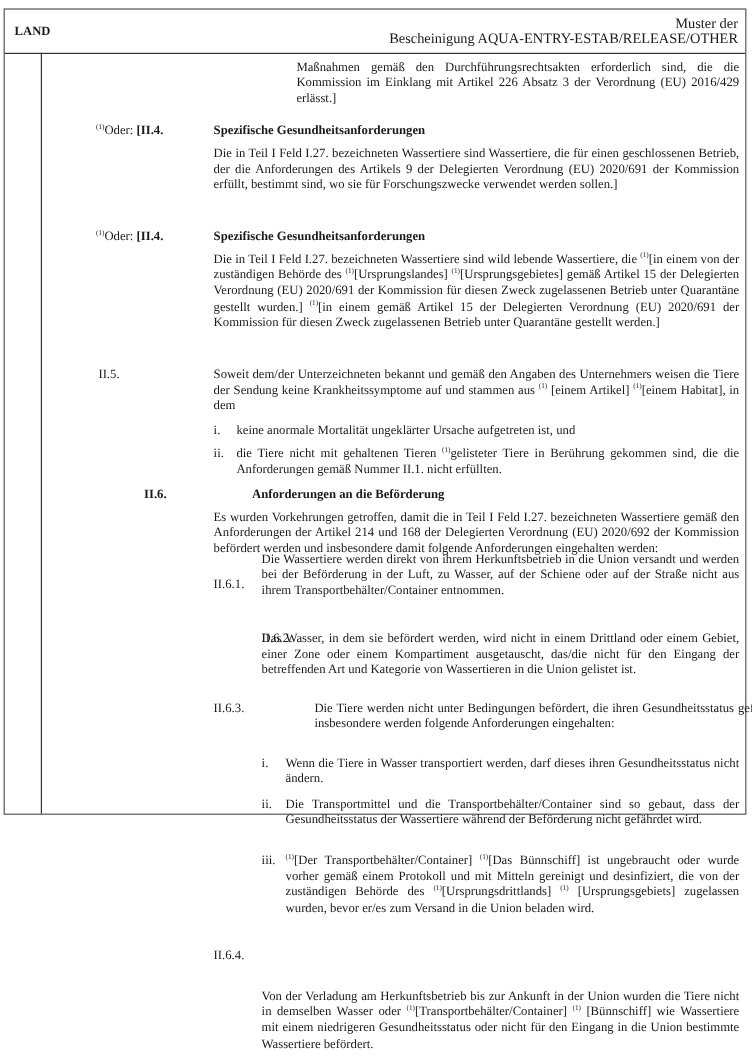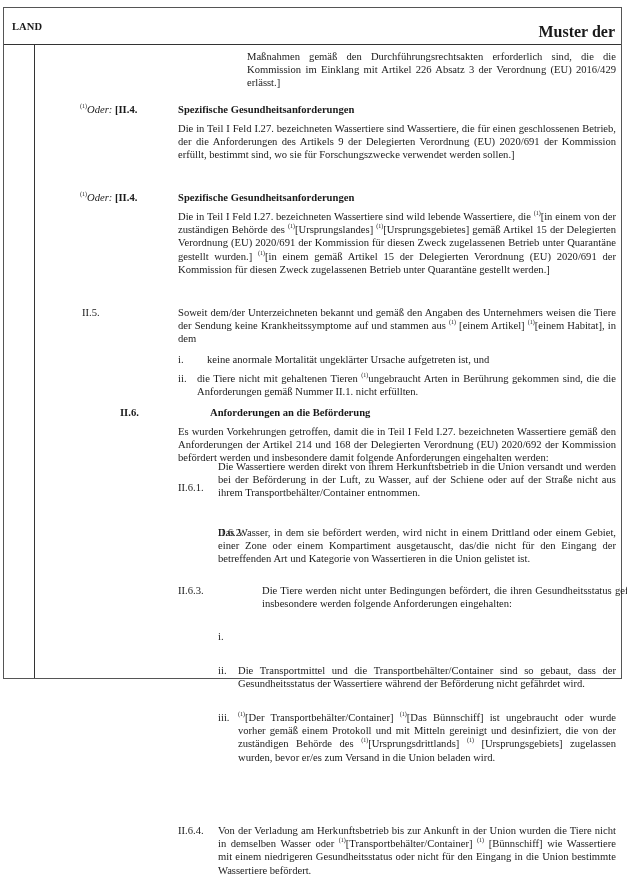--- a/index.html
+++ b/index.html
@@ -14,88 +14,90 @@
   }
   .header {
     position: absolute; left: 0; top: 0; right: 0; height: 36px;
     border-bottom: 1px solid #333;
   }
   .land {
     position: absolute; left: 8px; top: 13px;
     font-weight: bold; font-size: 10.5px; letter-spacing: 0.1px;
   }
   .muster {
-    position: absolute; right: 6px; top: 17px; text-align: right;
-    font-weight: bold; font-size: 16px; line-height: 13px;
+    position: absolute; right: 6px; top: 5px; text-align: right;
+    font-weight: normal; font-size: 12px; line-height: 13px;
   }
   .leftcol {
     position: absolute; left: 30px; top: 36px; bottom: 0;
     border-left: 1px solid #333;
   }
   .content {
     position: absolute; left: 0; top: 36px; right: 0; bottom: 0;
     font-size: 10.6px; line-height: 13.2px;
   }
   .blk { position: absolute; font-family: Liberation Serif, serif; }
   .just { text-align: justify; }
   .num { position: absolute; font-size: 10.6px; }
   .bold { font-weight: bold; }
   .sup { font-size: 6px; vertical-align: super; line-height: 0; }
-  .it { font-style: italic; }
+  .it { }
   .lbl { position: absolute; }
 </style>
 </head>
 <body>
 
 <div class="frame">
   <div class="header">
     <div class="land">LAND</div>
     <div class="muster">
       <div>Muster der</div>
+      <div>Bescheinigung AQUA-ENTRY-ESTAB/RELEASE/OTHER</div>
     </div>
   </div>
   <div class="leftcol"></div>
 
   <div class="content">
 
     <div class="blk just" style="left:243px; top:6px; width:369px;">Maßnahmen gemäß den Durchführungsrechtsakten erforderlich sind, die die Kommission im Einklang mit Artikel 226 Absatz 3 der Verordnung (EU) 2016/429 erlässt.]</div>
 
     <div class="num" style="left:76px; top:59px;"><span class="sup">(1)</span><span class="it">Oder:</span> <span class="bold">[II.4.</span></div>
     <div class="blk bold" style="left:174px; top:59px; width:440px;">Spezifische Gesundheitsanforderungen</div>
     <div class="blk just" style="left:174px; top:78px; width:438px;">Die in Teil I Feld I.27. bezeichneten Wassertiere sind Wassertiere, die für einen geschlossenen Betrieb, der die Anforderungen des Artikels 9 der Delegierten Verordnung (EU) 2020/691 der Kommission erfüllt, bestimmt sind, wo sie für Forschungszwecke verwendet werden sollen.]</div>
 
     <div class="num" style="left:76px; top:147px;"><span class="sup">(1)</span><span class="it">Oder:</span> <span class="bold">[II.4.</span></div>
     <div class="blk bold" style="left:174px; top:147px; width:440px;">Spezifische Gesundheitsanforderungen</div>
     <div class="blk just" style="left:174px; top:166px; width:438px;"><span>Die in Teil I Feld I.27. bezeichneten Wassertiere sind wild lebende Wassertiere, die </span><span class="sup">(1)</span><span>[in einem von der zuständigen Behörde des </span><span class="sup">(1)</span><span>[Ursprungslandes] </span><span class="sup">(1)</span><span>[Ursprungsgebietes] gemäß Artikel 15 der Delegierten Verordnung (EU) 2020/691 der Kommission für diesen Zweck zugelassenen Betrieb unter Quarantäne gestellt wurden.] </span><span class="sup">(1)</span><span>[in einem gemäß Artikel 15 der Delegierten Verordnung (EU) 2020/691 der Kommission für diesen Zweck zugelassenen Betrieb unter Quarantäne gestellt werden.]</span></div>
 
     <div class="num" style="left:78px; top:262px;">II.5.</div>
     <div class="blk just" style="left:174px; top:262px; width:438px;"><span>Soweit dem/der Unterzeichneten bekannt und gemäß den Angaben des Unternehmers weisen die Tiere der Sendung keine Krankheitssymptome auf und stammen aus </span><span class="sup">(1)</span><span> [einem Artikel] </span><span class="sup">(1)</span><span>[einem Habitat], in dem</span></div>
     <div class="lbl" style="left:174px; top:309px;">i.</div>
-    <div class="blk just" style="left:193px; top:309px; width:419px;margin-left:10px;">keine anormale Mortalität ungeklärter Ursache aufgetreten ist, und</div>
+    <div class="blk just" style="left:193px; top:309px; width:419px;">keine anormale Mortalität ungeklärter Ursache aufgetreten ist, und</div>
     <div class="lbl" style="left:174px; top:328px;">ii.</div>
-    <div class="blk just" style="left:193px; top:328px; width:419px;"><span>die Tiere nicht mit gehaltenen Tieren </span><span class="sup">(1)</span><span>ungebraucht Arten in Berührung gekommen sind, die die Anforderungen gemäß Nummer II.1. nicht erfüllten.</span></div>
+    <div class="blk just" style="left:193px; top:328px; width:419px;"><span>die Tiere nicht mit gehaltenen Tieren </span><span class="sup">(1)</span><span>gelisteter Tiere in Berührung gekommen sind, die die Anforderungen gemäß Nummer II.1. nicht erfüllten.</span></div>
 
     <div class="num bold" style="left:78px; top:362px;margin-left:38px;">II.6.</div>
     <div class="blk bold" style="left:174px; top:362px; width:440px;margin-left:32px;">Anforderungen an die Beförderung</div>
     <div class="blk just" style="left:174px; top:381px; width:438px;">Es wurden Vorkehrungen getroffen, damit die in Teil I Feld I.27. bezeichneten Wassertiere gemäß den Anforderungen der Artikel 214 und 168 der Delegierten Verordnung (EU) 2020/692 der Kommission befördert werden und insbesondere damit folgende Anforderungen eingehalten werden:</div>
 
     <div class="lbl" style="left:174px; top:437px;">II.6.1.</div>
     <div class="blk just" style="left:214px; top:416px; width:398px;">Die Wassertiere werden direkt von ihrem Herkunftsbetrieb in die Union versandt und werden bei der Beförderung in der Luft, zu Wasser, auf der Schiene oder auf der Straße nicht aus ihrem Transportbehälter/Container entnommen.</div>
 
     <div class="lbl" style="left:174px; top:482px;margin-left:40px;">II.6.2.</div>
     <div class="blk just" style="left:214px; top:482px; width:398px;">Das Wasser, in dem sie befördert werden, wird nicht in einem Drittland oder einem Gebiet, einer Zone oder einem Kompartiment ausgetauscht, das/die nicht für den Eingang der betreffenden Art und Kategorie von Wassertieren in die Union gelistet ist.</div>
 
     <div class="lbl" style="left:174px; top:540px;">II.6.3.</div>
     <div class="blk just" style="left:214px; top:540px; width:398px;margin-left:44px;">Die Tiere werden nicht unter Bedingungen befördert, die ihren Gesundheitsstatus gefährden, insbesondere werden folgende Anforderungen eingehalten:</div>
 
     <div class="lbl" style="left:214px; top:586px;">i.</div>
+    <div class="blk just" style="left:234px; top:586px; width:378px;">Wenn die Tiere in Wasser transportiert werden, darf dieses ihren Gesundheitsstatus nicht ändern.</div>
 
     <div class="lbl" style="left:214px; top:620px;">ii.</div>
     <div class="blk just" style="left:234px; top:620px; width:378px;">Die Transportmittel und die Transportbehälter/Container sind so gebaut, dass der Gesundheitsstatus der Wassertiere während der Beförderung nicht gefährdet wird.</div>
 
     <div class="lbl" style="left:214px; top:667px;text-align:right;">iii.</div>
     <div class="blk just" style="left:234px; top:667px; width:378px;"><span class="sup">(1)</span><span>[Der Transportbehälter/Container] </span><span class="sup">(1)</span><span>[Das Bünnschiff] ist ungebraucht oder wurde vorher gemäß einem Protokoll und mit Mitteln gereinigt und desinfiziert, die von der zuständigen Behörde des </span><span class="sup">(1)</span><span>[Ursprungsdrittlands] </span><span class="sup">(1)</span><span> [Ursprungsgebiets] zugelassen wurden, bevor er/es zum Versand in die Union beladen wird.</span></div>
 
-    <div class="lbl" style="left:174px; top:780px;">II.6.4.</div>
+    <div class="lbl" style="left:174px; top:746px;">II.6.4.</div>
     <div class="blk just" style="left:214px; top:780px; width:398px;"><span>Von der Verladung am Herkunftsbetrieb bis zur Ankunft in der Union wurden die Tiere nicht in demselben Wasser oder </span><span class="sup">(1)</span><span>[Transportbehälter/Container] </span><span class="sup">(1)</span><span> [Bünnschiff] wie Wassertiere mit einem niedrigeren Gesundheitsstatus oder nicht für den Eingang in die Union bestimmte Wassertiere befördert.</span></div>
 
   </div>
 </div>
 
 </body></html>

